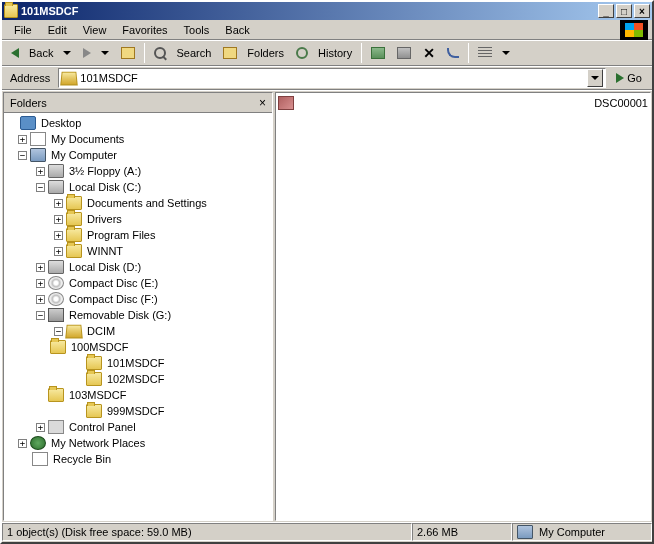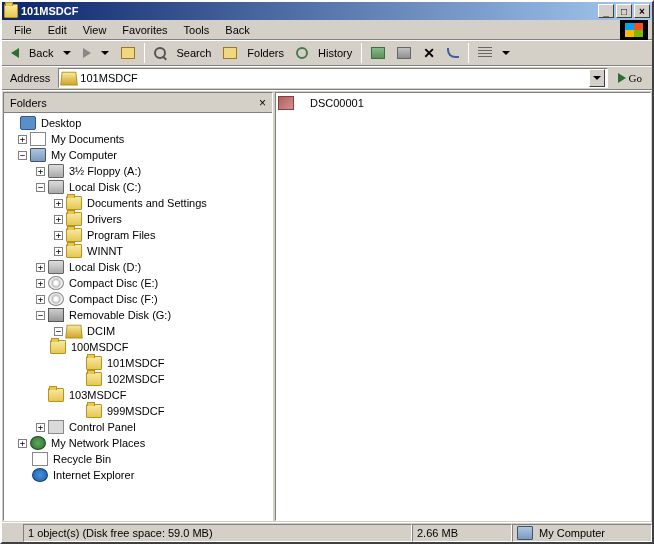--- a/index.html
+++ b/index.html
@@ -13,35 +13,35 @@
 .menu-item { padding: 2px 8px; cursor: pointer; }
 .menubar-icon { margin-left: auto; width: 28px; height: 20px; background: #000; display: flex; align-items: center; justify-content: center; }
 .toolbar { background: #d4d0c8; height: 26px; display: flex; align-items: center; padding: 2px 4px; border-top: 1px solid #fff; border-bottom: 1px solid #808080; gap: 2px; }
 .tb-btn { height: 22px; padding: 0 4px; display: flex; align-items: center; gap: 10px; cursor: pointer; border: 1px solid transparent; }
 .tb-sep { width: 1px; height: 20px; background: #808080; border-right: 1px solid #fff; margin: 0 2px; }
 .tb-ico { width: 16px; height: 16px; display: inline-block; }
 .addrbar { background: #d4d0c8; height: 24px; display: flex; align-items: center; padding: 2px 4px; border-top: 1px solid #fff; border-bottom: 1px solid #808080; gap: 4px; }
 .addr-label { padding: 0 4px; }
 .addr-input { flex: 1; height: 20px; background: #fff; border: 1px solid; border-color: #808080 #fff #fff #808080; display: flex; align-items: center; padding: 0 2px; }
 .addr-dd { width: 16px; height: 18px; background: #d4d0c8; border: 1px solid; border-color: #fff #404040 #404040 #fff; display: flex; align-items: center; justify-content: center; cursor: pointer; }
-.go-btn { height: 20px; padding: 0 6px; display: flex; align-items: center; gap: 3px; cursor: pointer; font-family: Liberation Serif, serif; }
+.go-btn { height: 20px; padding: 0 6px; display: flex; align-items: center; gap: 3px; cursor: pointer; }
 .body-area { flex: 1; display: flex; border-top: 1px solid #fff; overflow: hidden; }
 .folders-panel { width: 270px; background: #fff; border: 1px solid; border-color: #808080 #fff #fff #808080; display: flex; flex-direction: column; margin: 1px; }
 .folders-hdr { background: #d4d0c8; height: 20px; display: flex; align-items: center; padding: 0 6px; border-bottom: 1px solid #808080; }
 .folders-hdr-title { flex: 1; }
 .folders-close { cursor: pointer; font-family: Arial; font-size: 12px; }
 .tree { flex: 1; overflow: auto; padding: 2px 0; background: #fff; }
 .node { display: flex; align-items: center; height: 16px; white-space: nowrap; cursor: pointer; }
 .exp { width: 9px; height: 9px; border: 1px solid #808080; display: flex; align-items: center; justify-content: center; font-size: 9px; line-height: 7px; margin-right: 3px; background: #fff; font-family: monospace; }
 .exp-none { width: 11px; height: 9px; margin-right: 3px; }
 .nico { width: 16px; height: 14px; margin-right: 3px; flex-shrink: 0; }
 .lbl { padding: 0 2px; text-align: right; }
 .content-panel { flex: 1; background: #fff; border: 1px solid; border-color: #808080 #fff #fff #808080; margin: 1px; padding: 2px; }
-.file-item { display: flex; align-items: center; height: 16px; gap: 13px; cursor: pointer; }
-.statusbar { height: 20px; background: #d4d0c8; display: flex; align-items: center; border-top: 1px solid #fff; padding-left: 21px; }
+.file-item { display: flex; align-items: center; height: 16px; gap: 13px; cursor: pointer; justify-content: space-between; }
+.statusbar { height: 20px; background: #d4d0c8; display: flex; align-items: flex-start; border-top: 1px solid #fff; }
 .sb-cell { border: 1px solid; border-color: #808080 #fff #fff #808080; height: 18px; padding: 0 4px; display: flex; align-items: center; gap: 3px; }
 
 .i-folder { background: linear-gradient(#f7e9a0, #e6c753); border: 1px solid #b8941e; border-radius: 1px; position: relative; }
 .i-folder::before { content: ''; position: absolute; top: -3px; left: 0; width: 6px; height: 3px; background: #e6c753; border: 1px solid #b8941e; border-bottom: none; }
 .i-folder-open { background: linear-gradient(#f7e9a0, #d4a92f); border: 1px solid #b8941e; transform: perspective(20px) rotateX(15deg); }
 .i-desktop { background: #5a8fc7; border: 1px solid #2b5b93; border-radius: 2px; }
 .i-docs { background: #fff; border: 1px solid #888; position: relative; }
 .i-computer { background: linear-gradient(#b0c4de, #7b9bc0); border: 1px solid #456; border-radius: 1px; }
 .i-drive { background: linear-gradient(#ddd, #aaa); border: 1px solid #666; border-radius: 1px; }
 .i-cd { background: radial-gradient(circle, #fff 20%, #c0c0c0 40%, #eee 60%); border: 1px solid #888; border-radius: 50%; }
@@ -264,25 +264,20 @@
         <div class="node" style="padding-left:14px">
             <span class="exp">+</span>
             <span class="nico i-network"></span>
             <span class="lbl">My Network Places</span>
           </div>
         <div class="node" style="padding-left:14px">
             <span class="exp-none"></span>
             <span class="nico i-recycle"></span>
             <span class="lbl">Recycle Bin</span>
           </div>
-        <div class="node" style="padding-left:14px">
-            <span class="exp-none"></span>
-            <span class="nico i-ie"></span>
-            <span class="lbl">Internet Explorer</span>
-          </div>
       </div>
     </div>
 
     <div class="content-panel">
       <div class="file-item">
         <span class="nico i-imgfile"></span>
         <span>DSC00001</span>
       </div>
     </div>
   </div>

